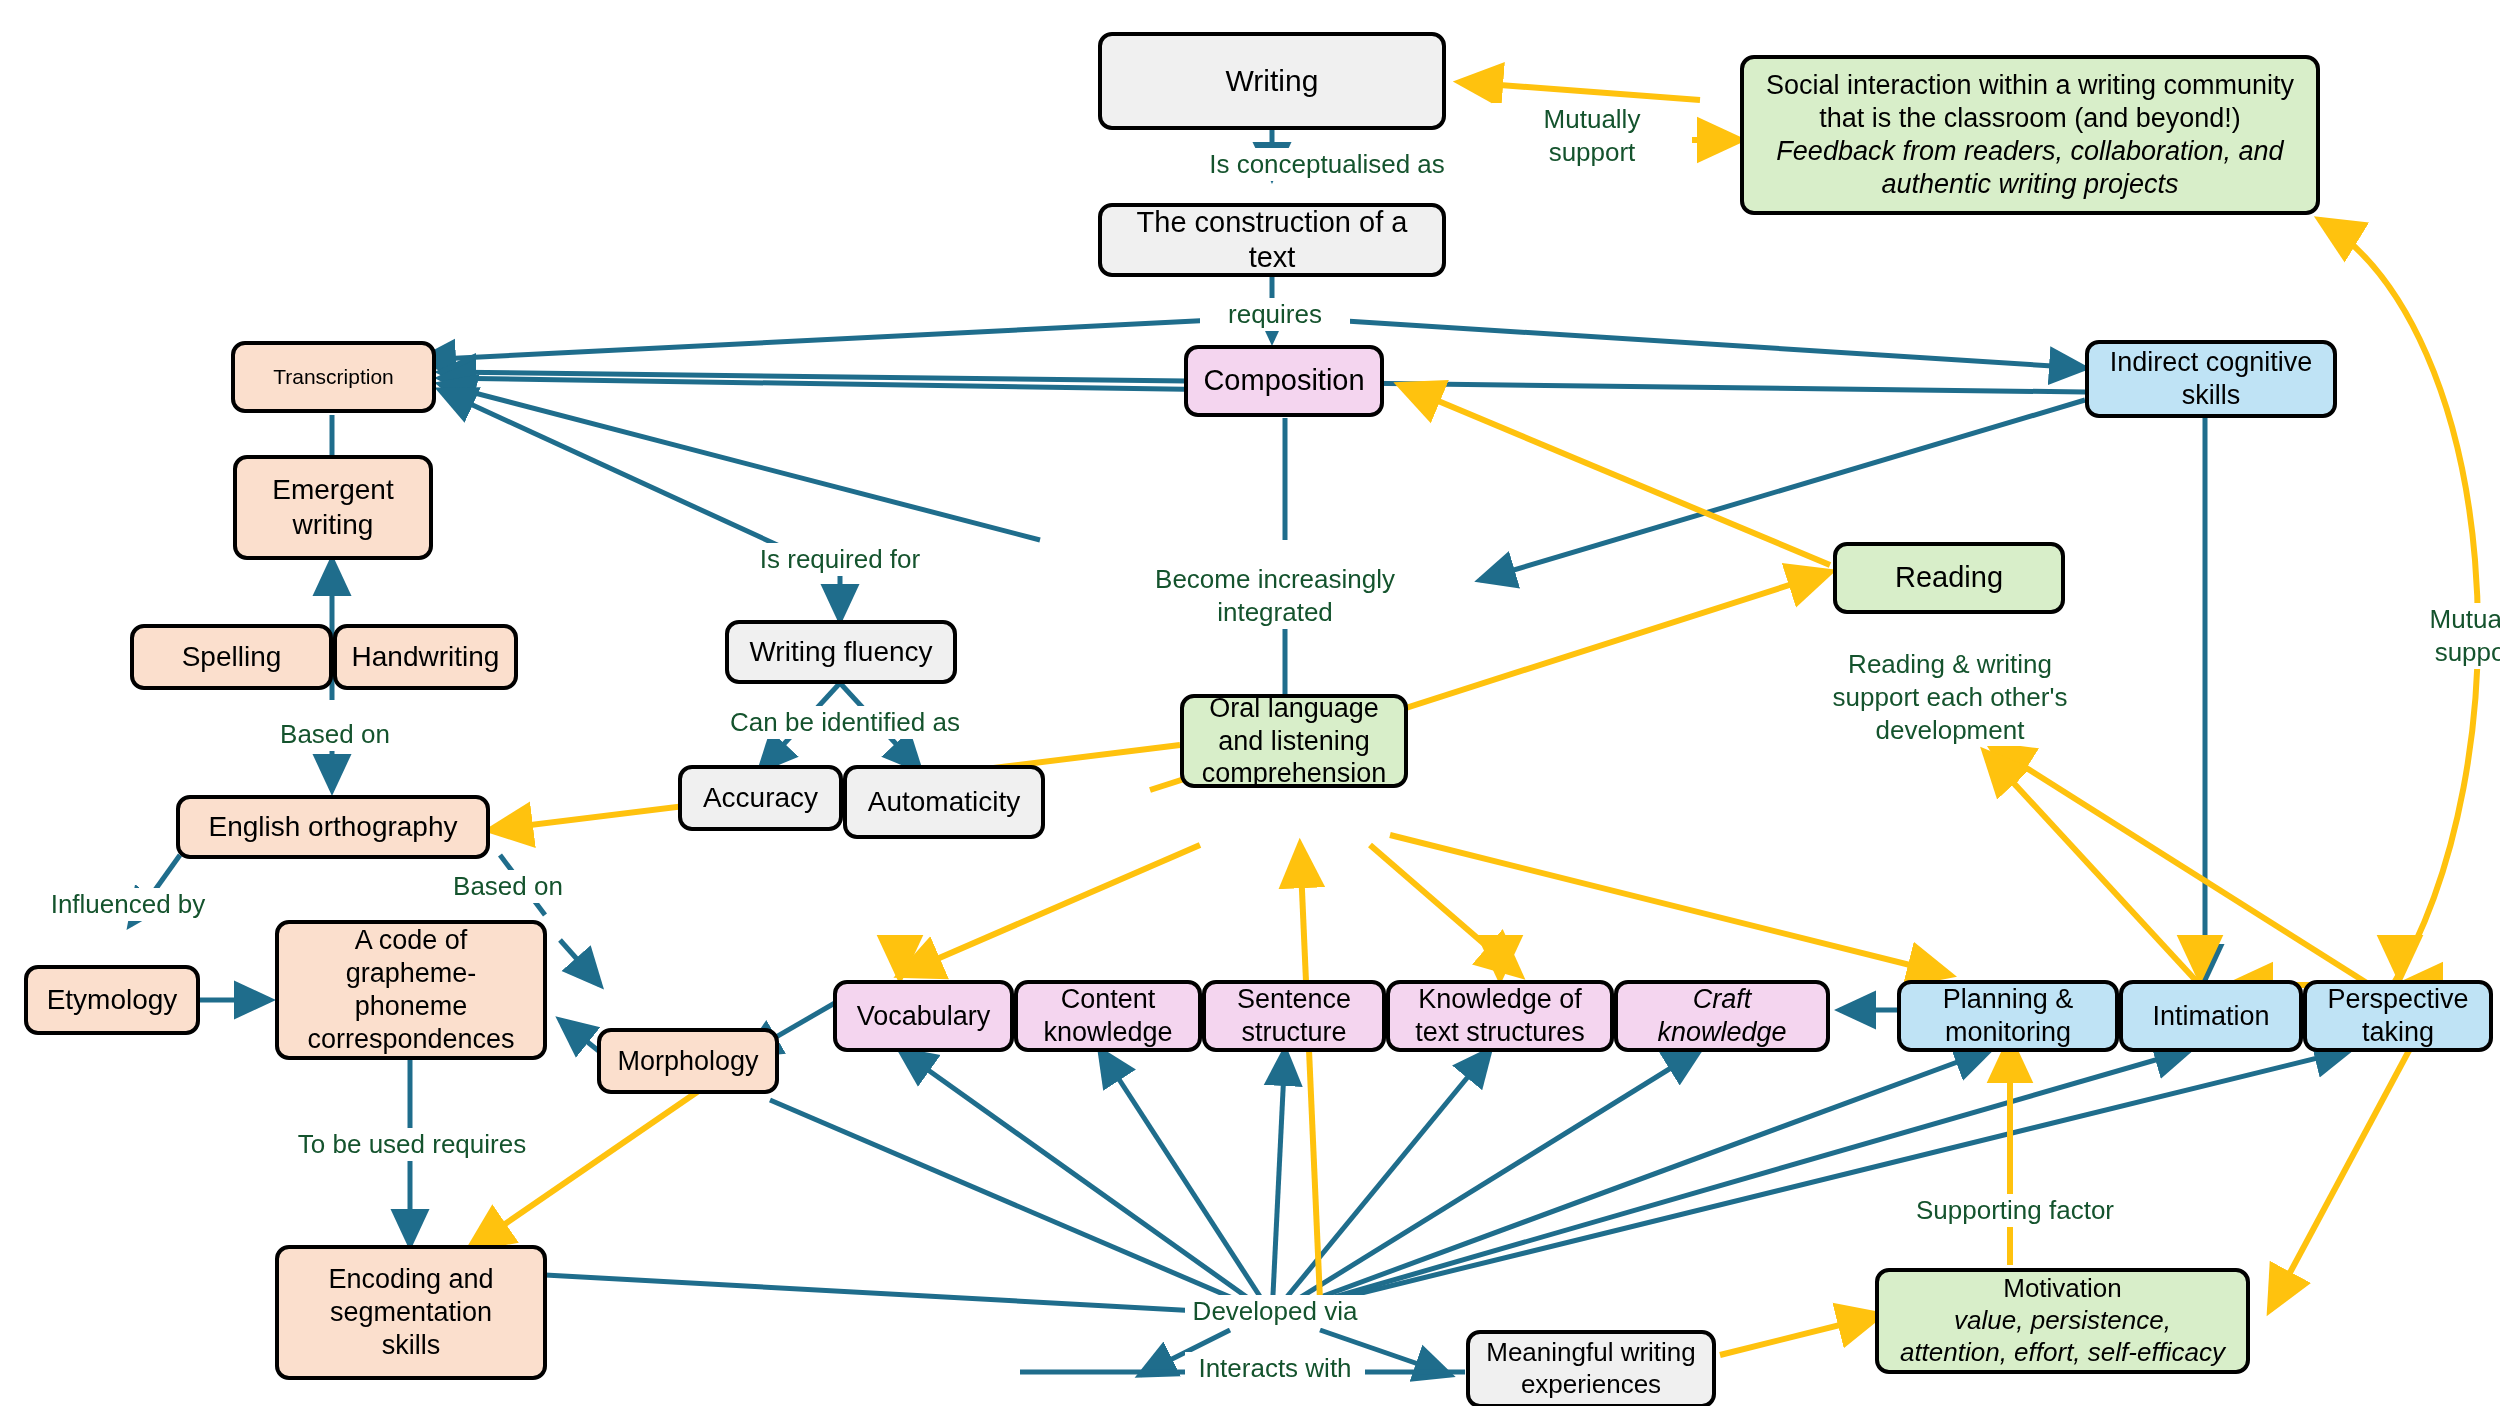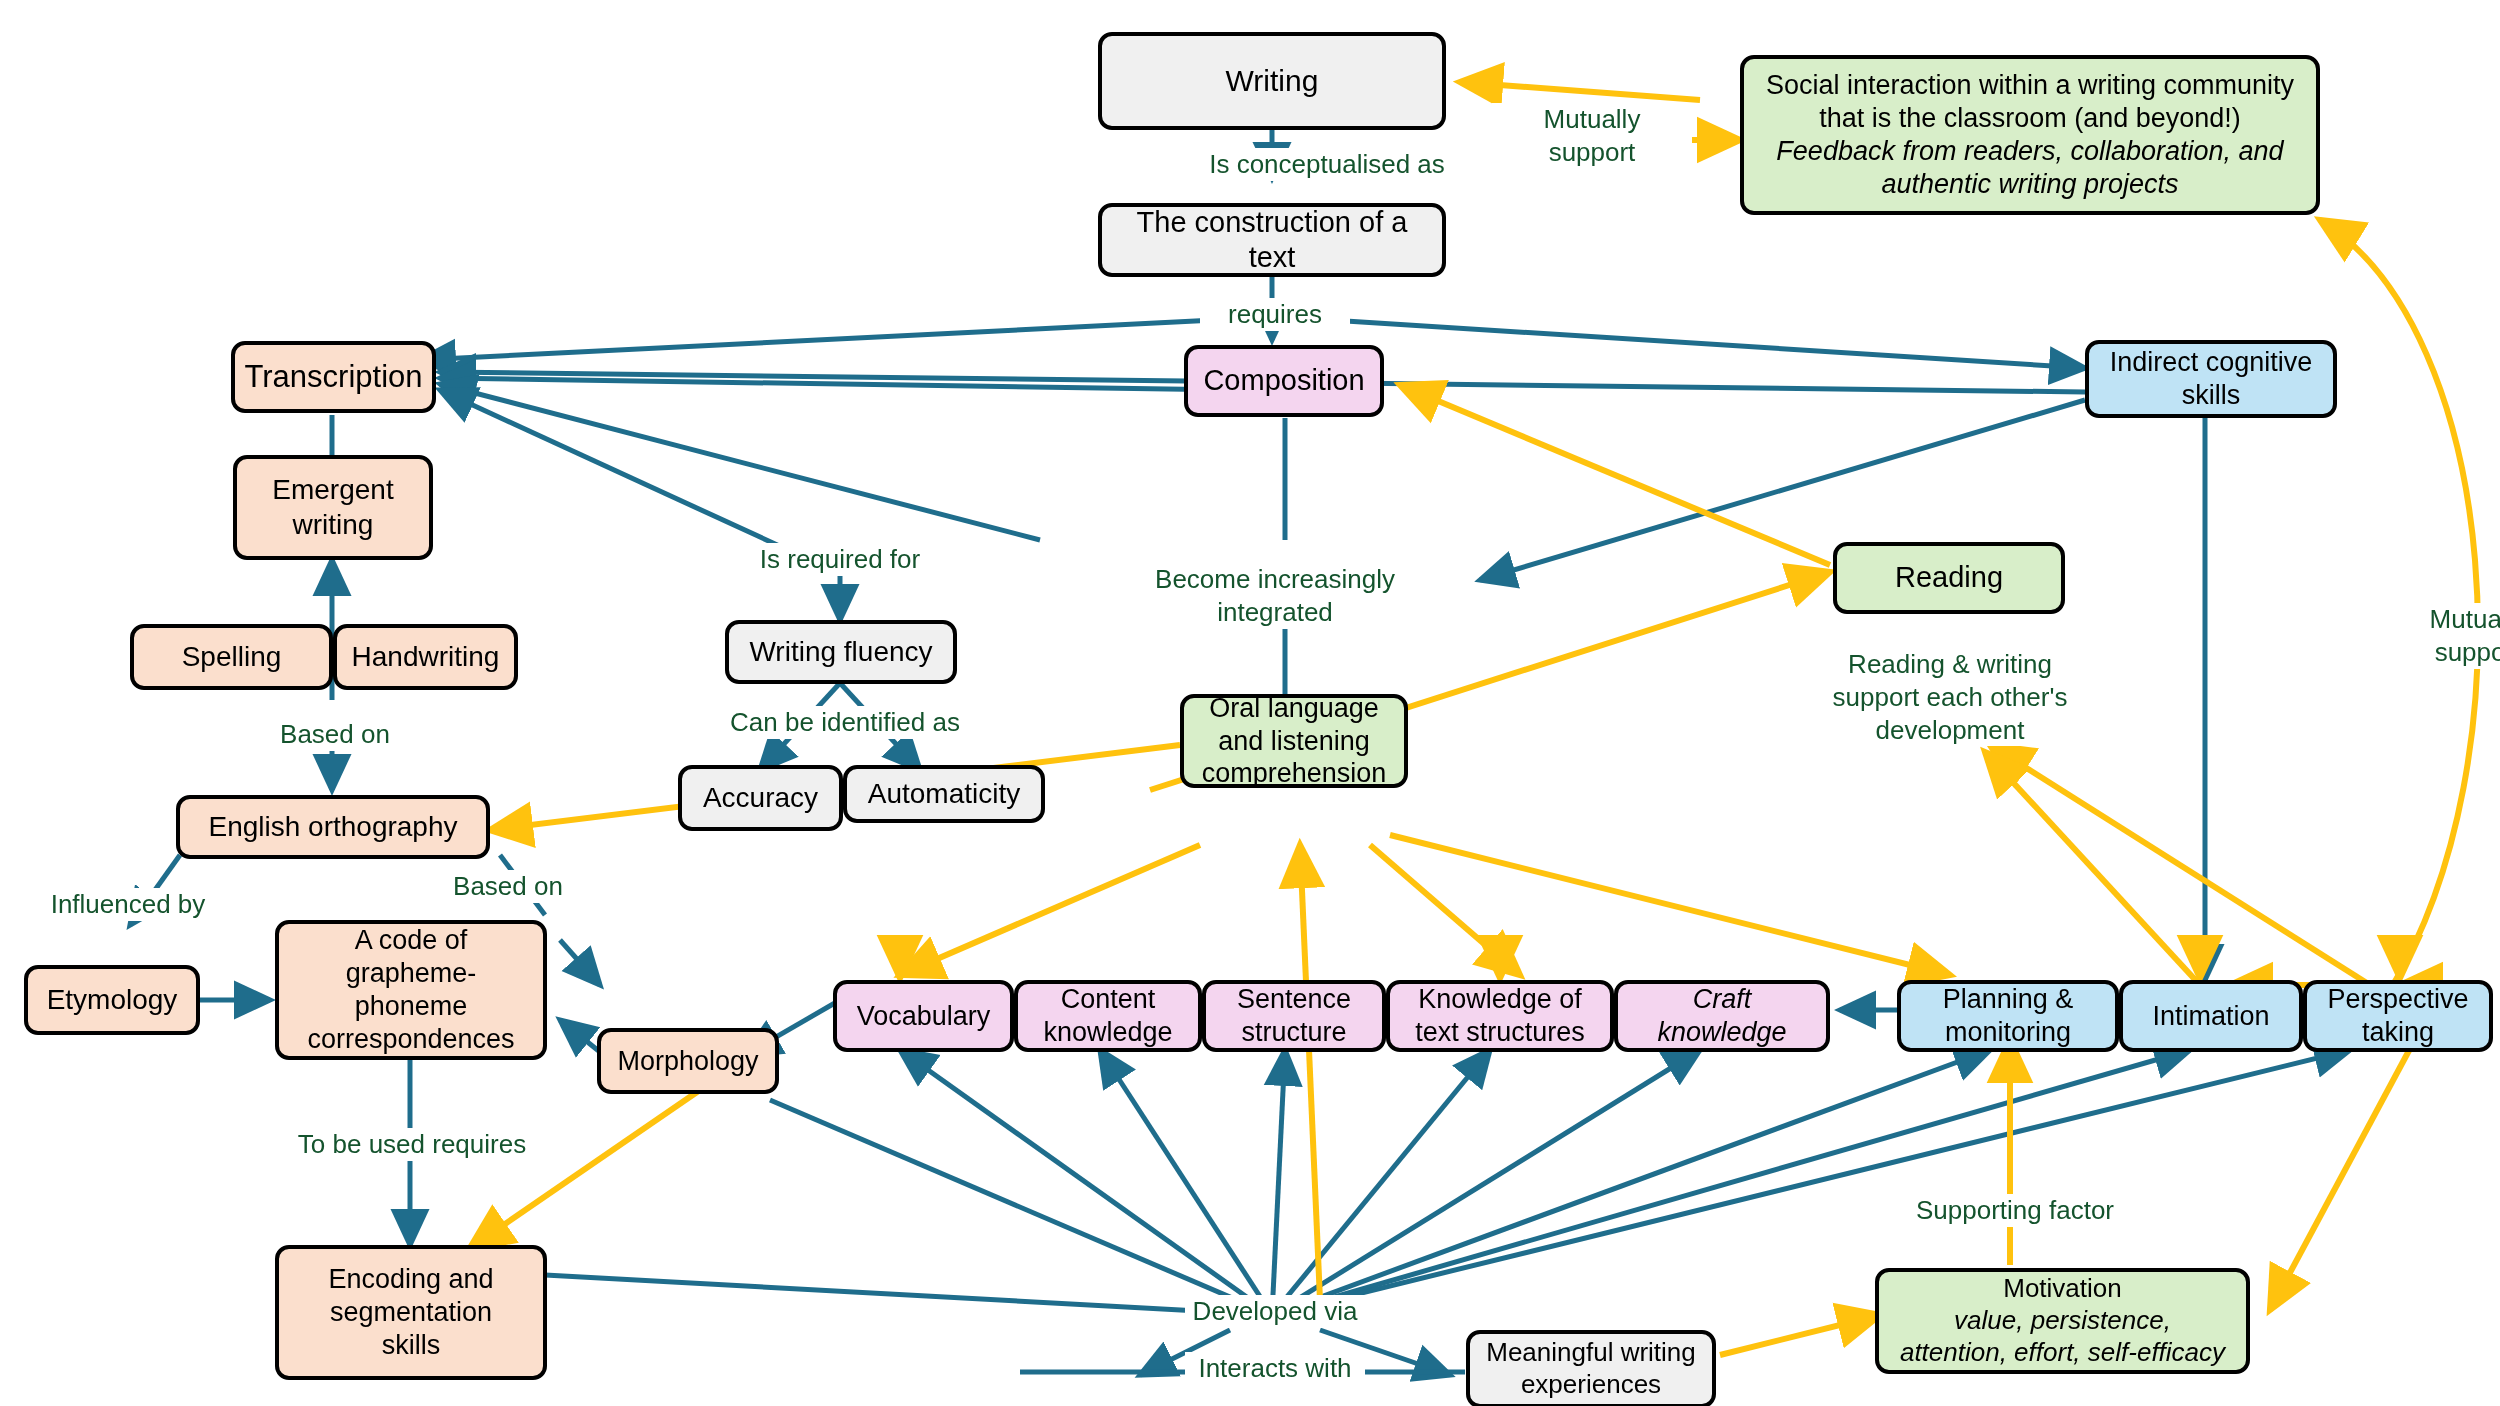--- a/index.html
+++ b/index.html
@@ -173,21 +173,21 @@
     <span>Social interaction within a writing community</span>
     <span>that is the classroom (and beyond!)</span>
     <span class="ital">Feedback from readers, collaboration, and</span>
     <span class="ital">authentic writing projects</span>
   </div>
 
   <div class="node n-grey" style="left:1098px;top:203px;width:348px;height:74px;font-size:29px;">
     <span>The construction of a text</span>
   </div>
 
-  <div class="node n-peach" style="left:231px;top:341px;width:205px;height:72px;font-size:31px;">
+  <div class="node n-peach" style="left:231px;top:341px;width:205px;height:72px;font-size:21px;">
     <span>Transcription</span>
   </div>
 
   <div class="node n-pink" style="left:1184px;top:345px;width:200px;height:72px;font-size:29px;">
     <span>Composition</span>
   </div>
 
   <div class="node n-blue" style="left:2085px;top:340px;width:252px;height:78px;font-size:27px;white-space:pre-line;">
     <span>Indirect cognitive
 skills</span>
@@ -211,21 +211,21 @@
   </div>
 
   <div class="node n-grey" style="left:725px;top:620px;width:232px;height:64px;font-size:28px;">
     <span>Writing fluency</span>
   </div>
 
   <div class="node n-grey" style="left:678px;top:765px;width:165px;height:66px;font-size:28px;">
     <span>Accuracy</span>
   </div>
 
-  <div class="node n-grey" style="left:843px;top:765px;width:202px;height:58px;font-size:28px;">
+  <div class="node n-grey" style="left:843px;top:765px;width:202px;height:74px;font-size:28px;">
     <span>Automaticity</span>
   </div>
 
   <div class="node n-peach" style="left:176px;top:795px;width:314px;height:64px;font-size:28px;">
     <span>English orthography</span>
   </div>
 
   <div class="node n-green" style="left:1180px;top:694px;width:228px;height:94px;font-size:27px;white-space:pre-line;">
     <span>Oral language
 and listening

